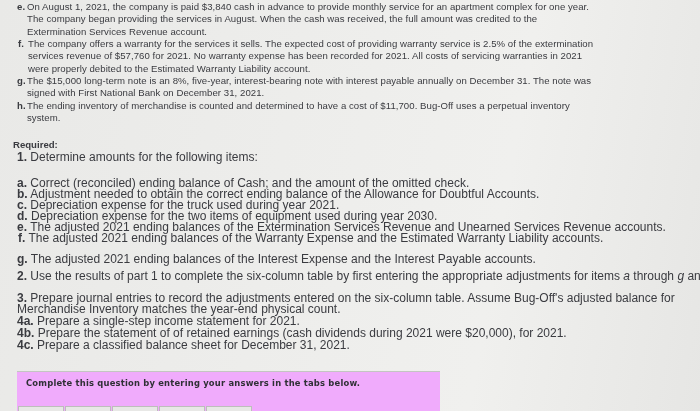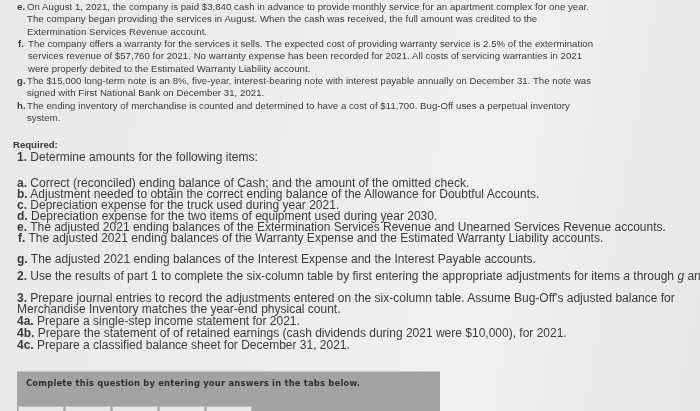--- a/index.html
+++ b/index.html
@@ -52,21 +52,21 @@
       font-weight: bold;
     }
     i { font-style: italic; }
 
     .panel {
       position: absolute;
       left: 17px;
       top: 371px;
       width: 423px;
       height: 40px;
-      background: #a3a3a3;
+      background: #f0abfc;
       border-top: 1px solid #c4c5c2;
     }
     .panel-text {
       position: absolute;
       left: 9px;
       top: 6px;
       font-size: 8.4px;
       font-weight: bold;
       color: #2f3035;
       letter-spacing: 0.2px;
@@ -162,21 +162,21 @@
   <div class="line" style="left:17px; top:303px;">
     <span>Merchandise Inventory matches the year-end physical count.</span>
   </div>
 
   <div class="line" style="left:17px; top:315px;">
     <b>4a.</b>
     <span>Prepare a single-step income statement for 2021.</span>
   </div>
   <div class="line" style="left:17px; top:327px;">
     <b>4b.</b>
-    <span>Prepare the statement of of retained earnings (cash dividends during 2021 were $10,000), for 2021.</span>
+    <span>Prepare the statement of of retained earnings (cash dividends during 2021 were $20,000), for 2021.</span>
   </div>
   <div class="line" style="left:17px; top:339px;">
     <b>4c.</b>
     <span>Prepare a classified balance sheet for December 31, 2021.</span>
   </div>
 
   <div class="panel" style="width:423px;">
     <div class="panel-text">Complete this question by entering your answers in the tabs below.</div>
   </div>
 

